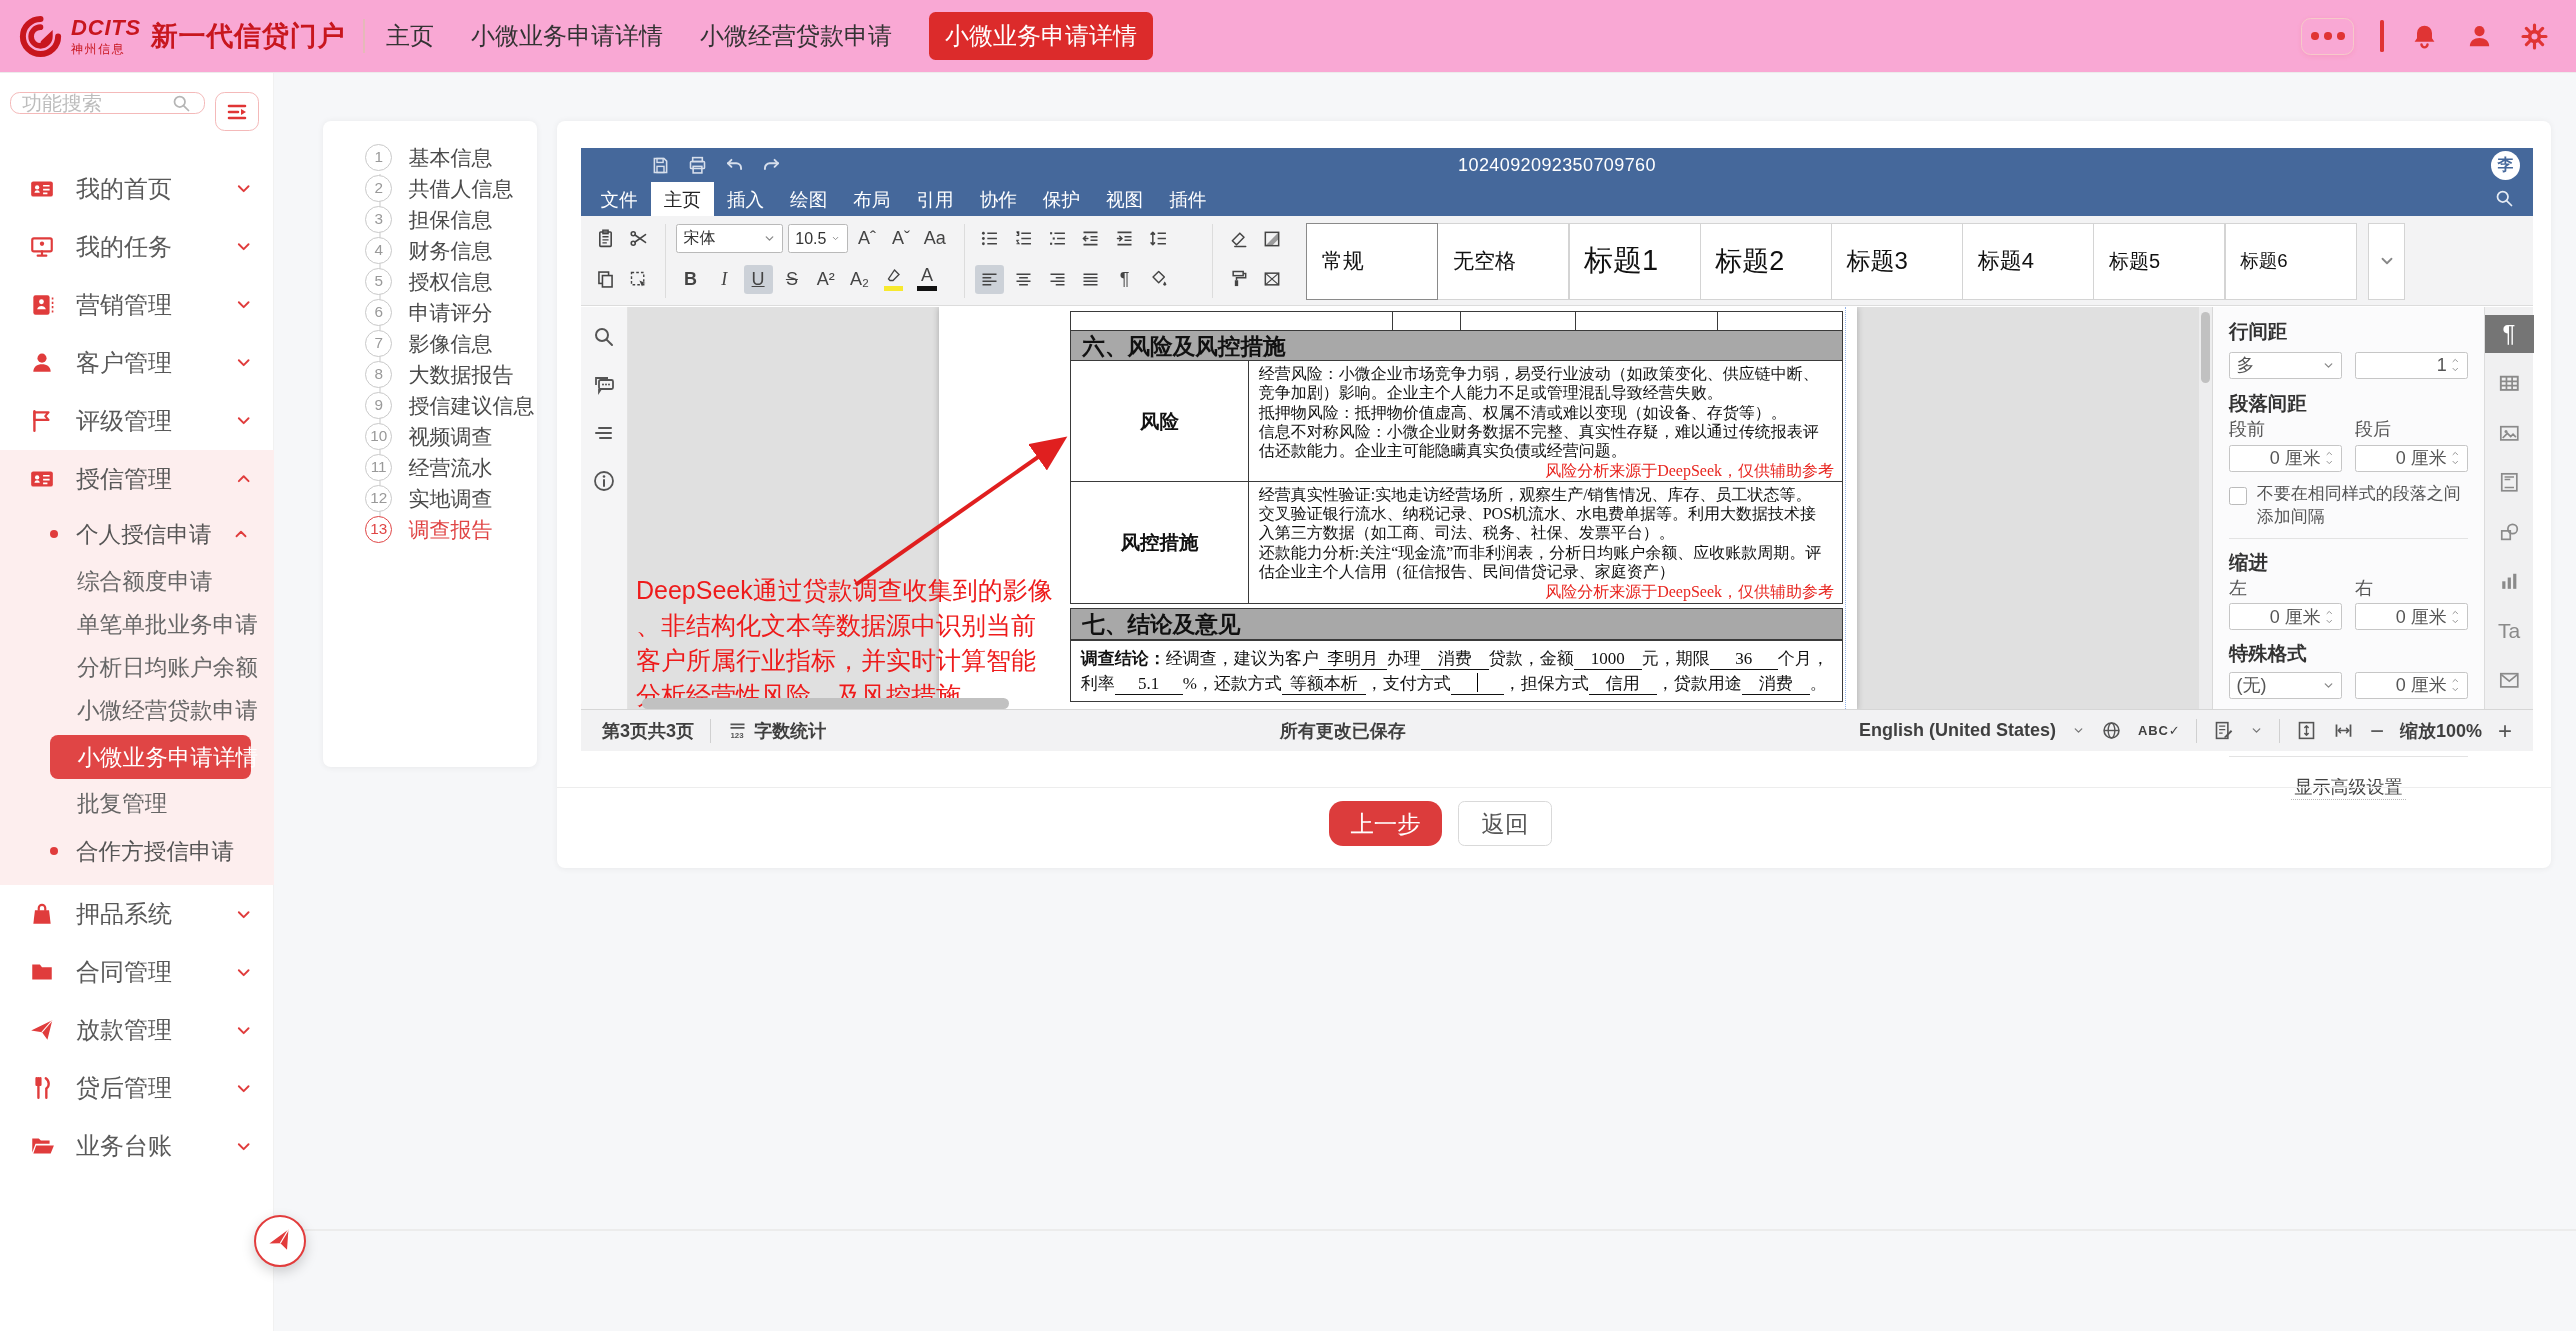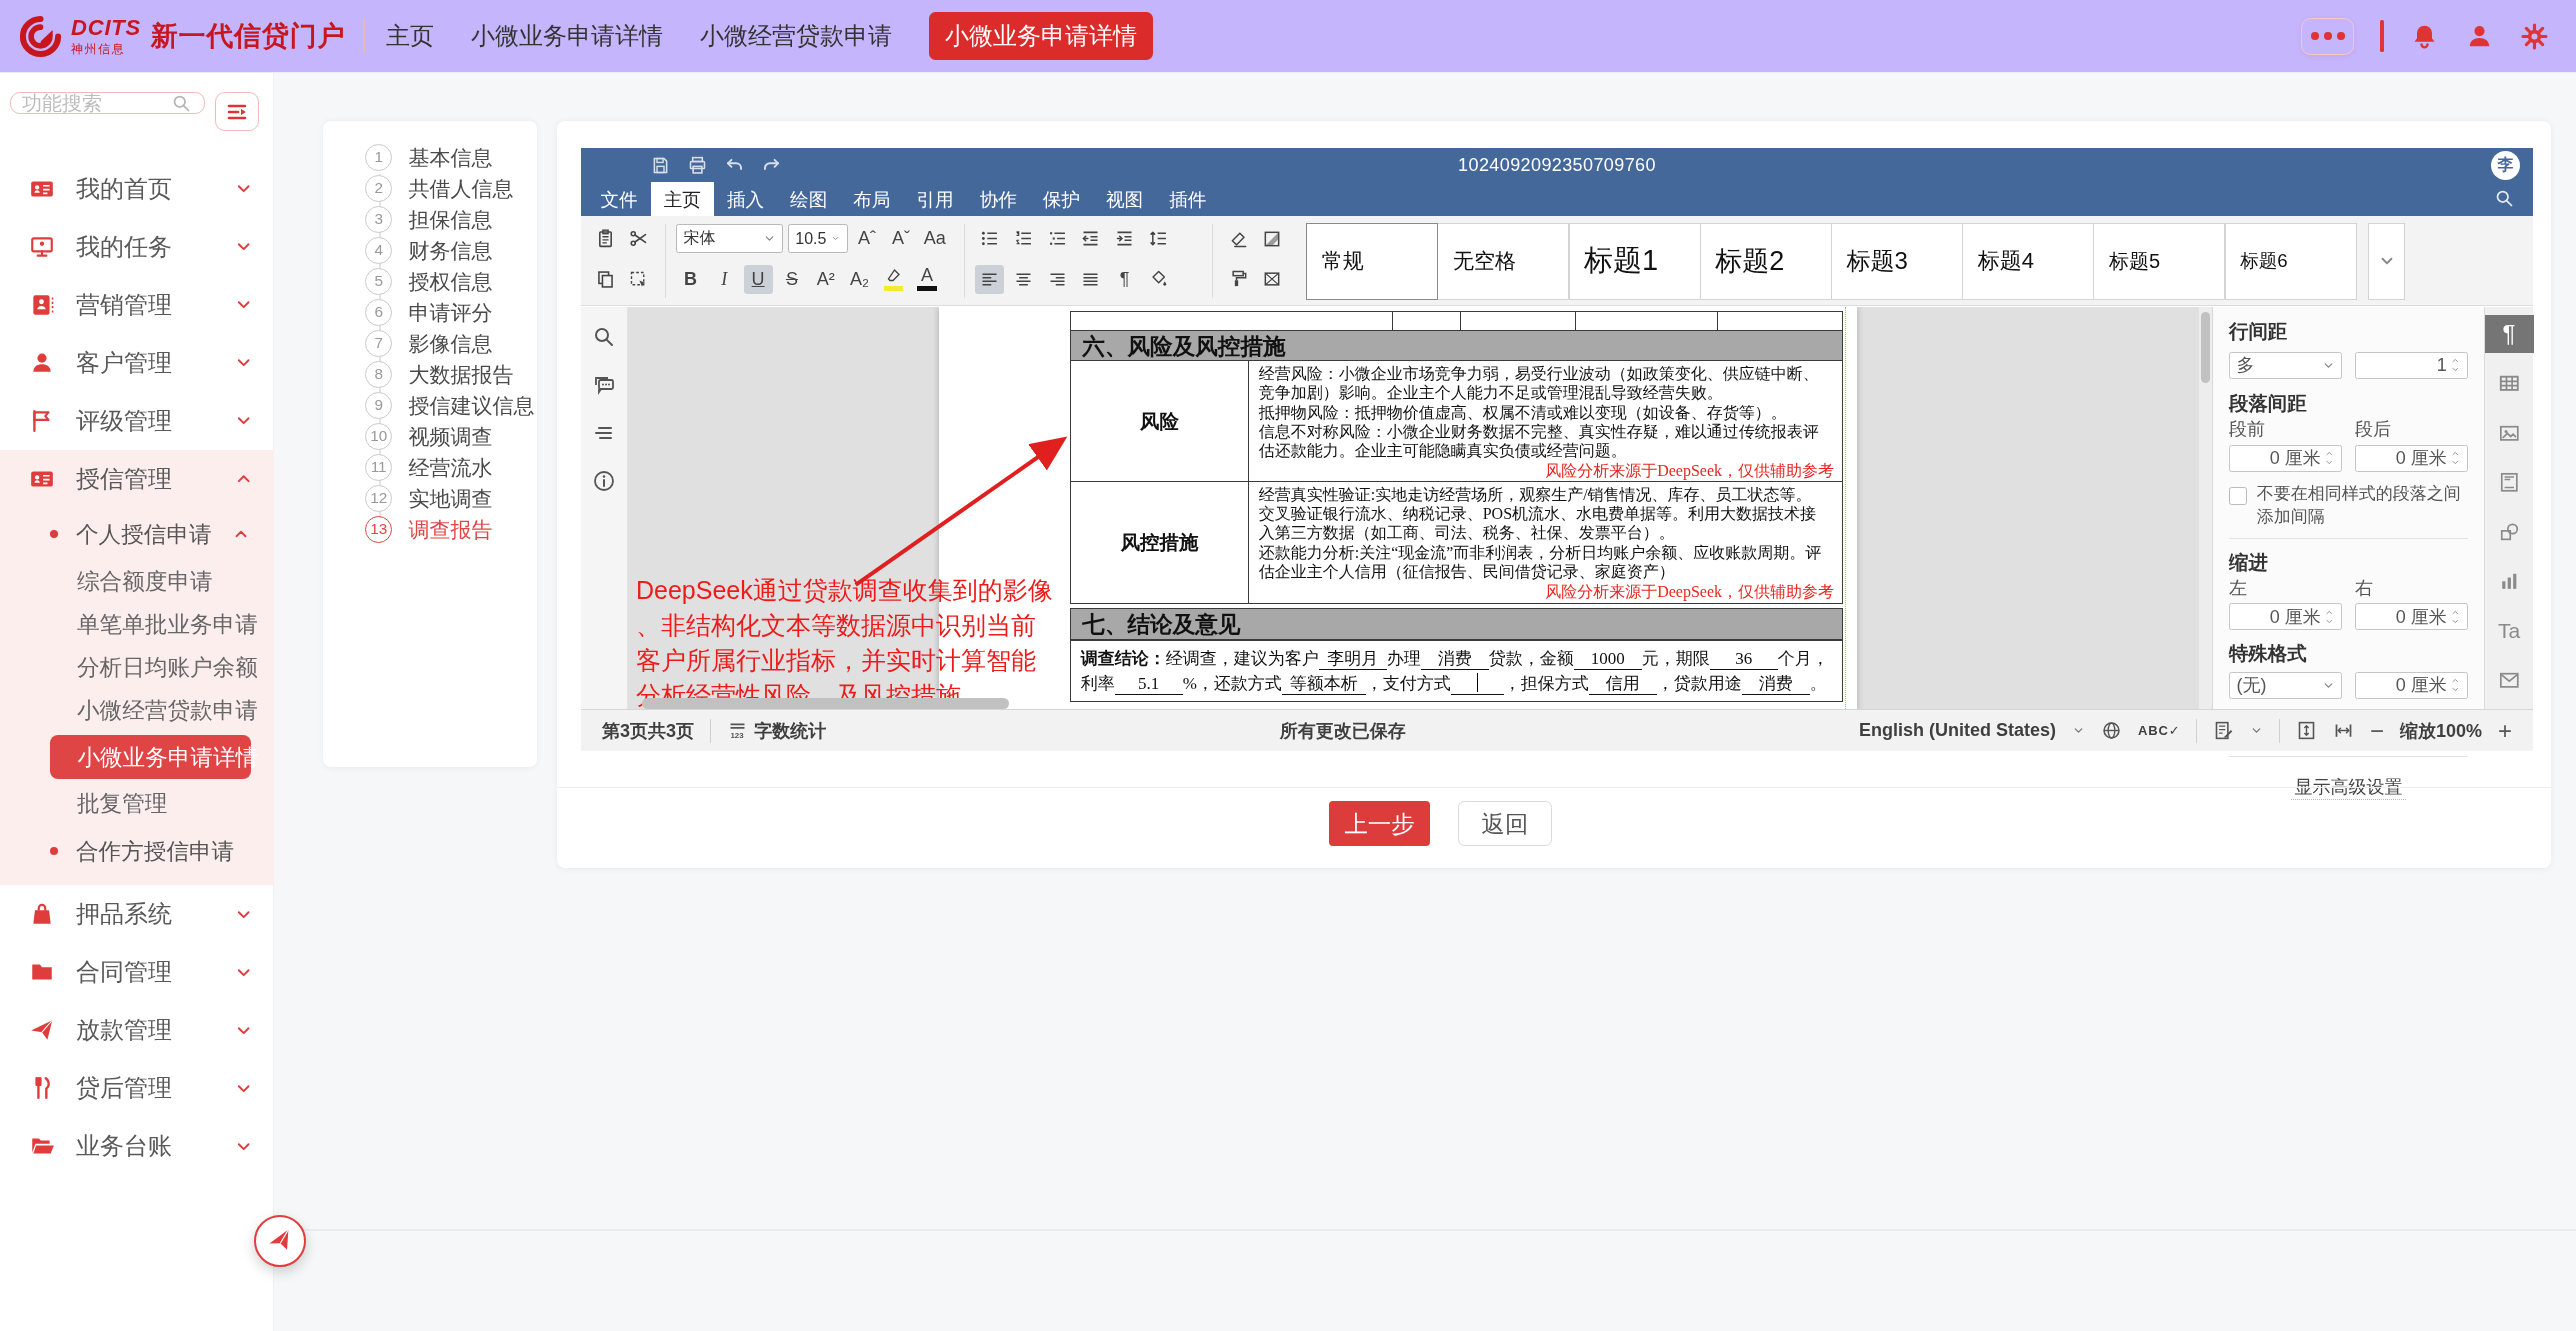--- a/index.html
+++ b/index.html
@@ -1,20 +1,20 @@
 <!DOCTYPE html>
 <html style="font-size:13px"><head>
 <meta charset="utf-8">
 <style>
   *{margin:0;padding:0;box-sizing:border-box}
   html,body{width:2576px;height:1331px;overflow:hidden}
   body{font-family:"Liberation Sans","DejaVu Sans",sans-serif;background:#fff;position:relative;color:#333}
   svg.ic{display:block}
   
-  .topbar{position:absolute;left:0;top:0;width:2576px;height:73px;background:#c4b5fd;border-bottom:0.8px solid #ececec;z-index:30;display:flex;align-items:center}
+  .topbar{position:absolute;left:0;top:0;width:2576px;height:73px;background:#f9a8d4;border-bottom:0.8px solid #ececec;z-index:30;display:flex;align-items:center}
   .logo-swirl{margin-left:18px;color:#c8161e}
   .brand{margin-left:8px;display:flex;flex-direction:column;line-height:1}
   .brand .b1{font-size:22px;font-weight:bold;font-style:italic;color:#c8161e;letter-spacing:0.8px}
   .brand .b2{font-size:12px;color:#c8161e;margin-top:3.2px;letter-spacing:1.6px}
   .portal{margin-left:9.7px;font-size:27px;font-weight:bold;color:#c8161e;letter-spacing:0.8px}
   .tdiv{width:1.6px;height:34px;background:#e5b9b9;margin:0 21px 0 18px}
   .toptabs{display:flex;align-items:center;gap:37px}
   .toptab{font-size:24px;color:#333;cursor:pointer;white-space:nowrap}
   .toptab.active{background:#dc2b2b;color:#fff;border-radius:6.5px;padding:8px 16px}
   .topicons{margin-left:auto;margin-right:27.4px;display:flex;align-items:center;gap:26px}
@@ -136,21 +136,21 @@
   .statusbar{position:absolute;left:24px;top:588px;width:1952px;height:42px;background:#f2f2f3;border-top:0.8px solid #d6d6d6;display:flex;align-items:center;font-size:18px;color:#3f3f3f;padding:0 21px}
   .sb-left{display:flex;align-items:center;gap:16px;font-weight:bold}
   .sdiv{width:0.8px;height:24px;background:#d0d0d0}
   .sb-center{flex:1;text-align:center;font-weight:bold}
   .sb-right{display:flex;align-items:center;gap:16px;font-weight:bold}
   .wc123{display:flex;align-items:center;gap:6.5px}
   .abc{font-size:13px;font-weight:bold;letter-spacing:0.8px}
   .pm{font-size:24px;font-weight:normal;color:#555}
   
   .carddiv{position:absolute;left:0;top:666px;width:1994px;height:0.8px;background:#ededed}
-  .btn-prev{position:absolute;left:772px;top:680px;width:101px;height:45px;background:#dc3c3c;border:none;border-radius:4px;color:#fff;font-size:23.4px;cursor:pointer;font-family:inherit}
+  .btn-prev{position:absolute;left:772px;top:680px;width:113px;height:45px;background:#dc3c3c;border:none;border-radius:14px;color:#fff;font-size:23.4px;cursor:pointer;font-family:inherit}
   .btn-back{position:absolute;left:901px;top:680px;width:94px;height:45px;background:#fff;border:0.8px solid #d9d9d9;border-radius:6.5px;color:#555;font-size:23.4px;cursor:pointer;font-family:inherit}
 </style>
 </head>
 <body>
 
 <svg width="0" height="0" style="position:absolute">
   <defs>
     <symbol id="i-chev" viewBox="0 0 24 24">
         <path d="M6 9l6 6 6-6" fill="none" stroke="currentColor" stroke-width="2.4" stroke-linecap="round" stroke-linejoin="round"></path>
       </symbol>

